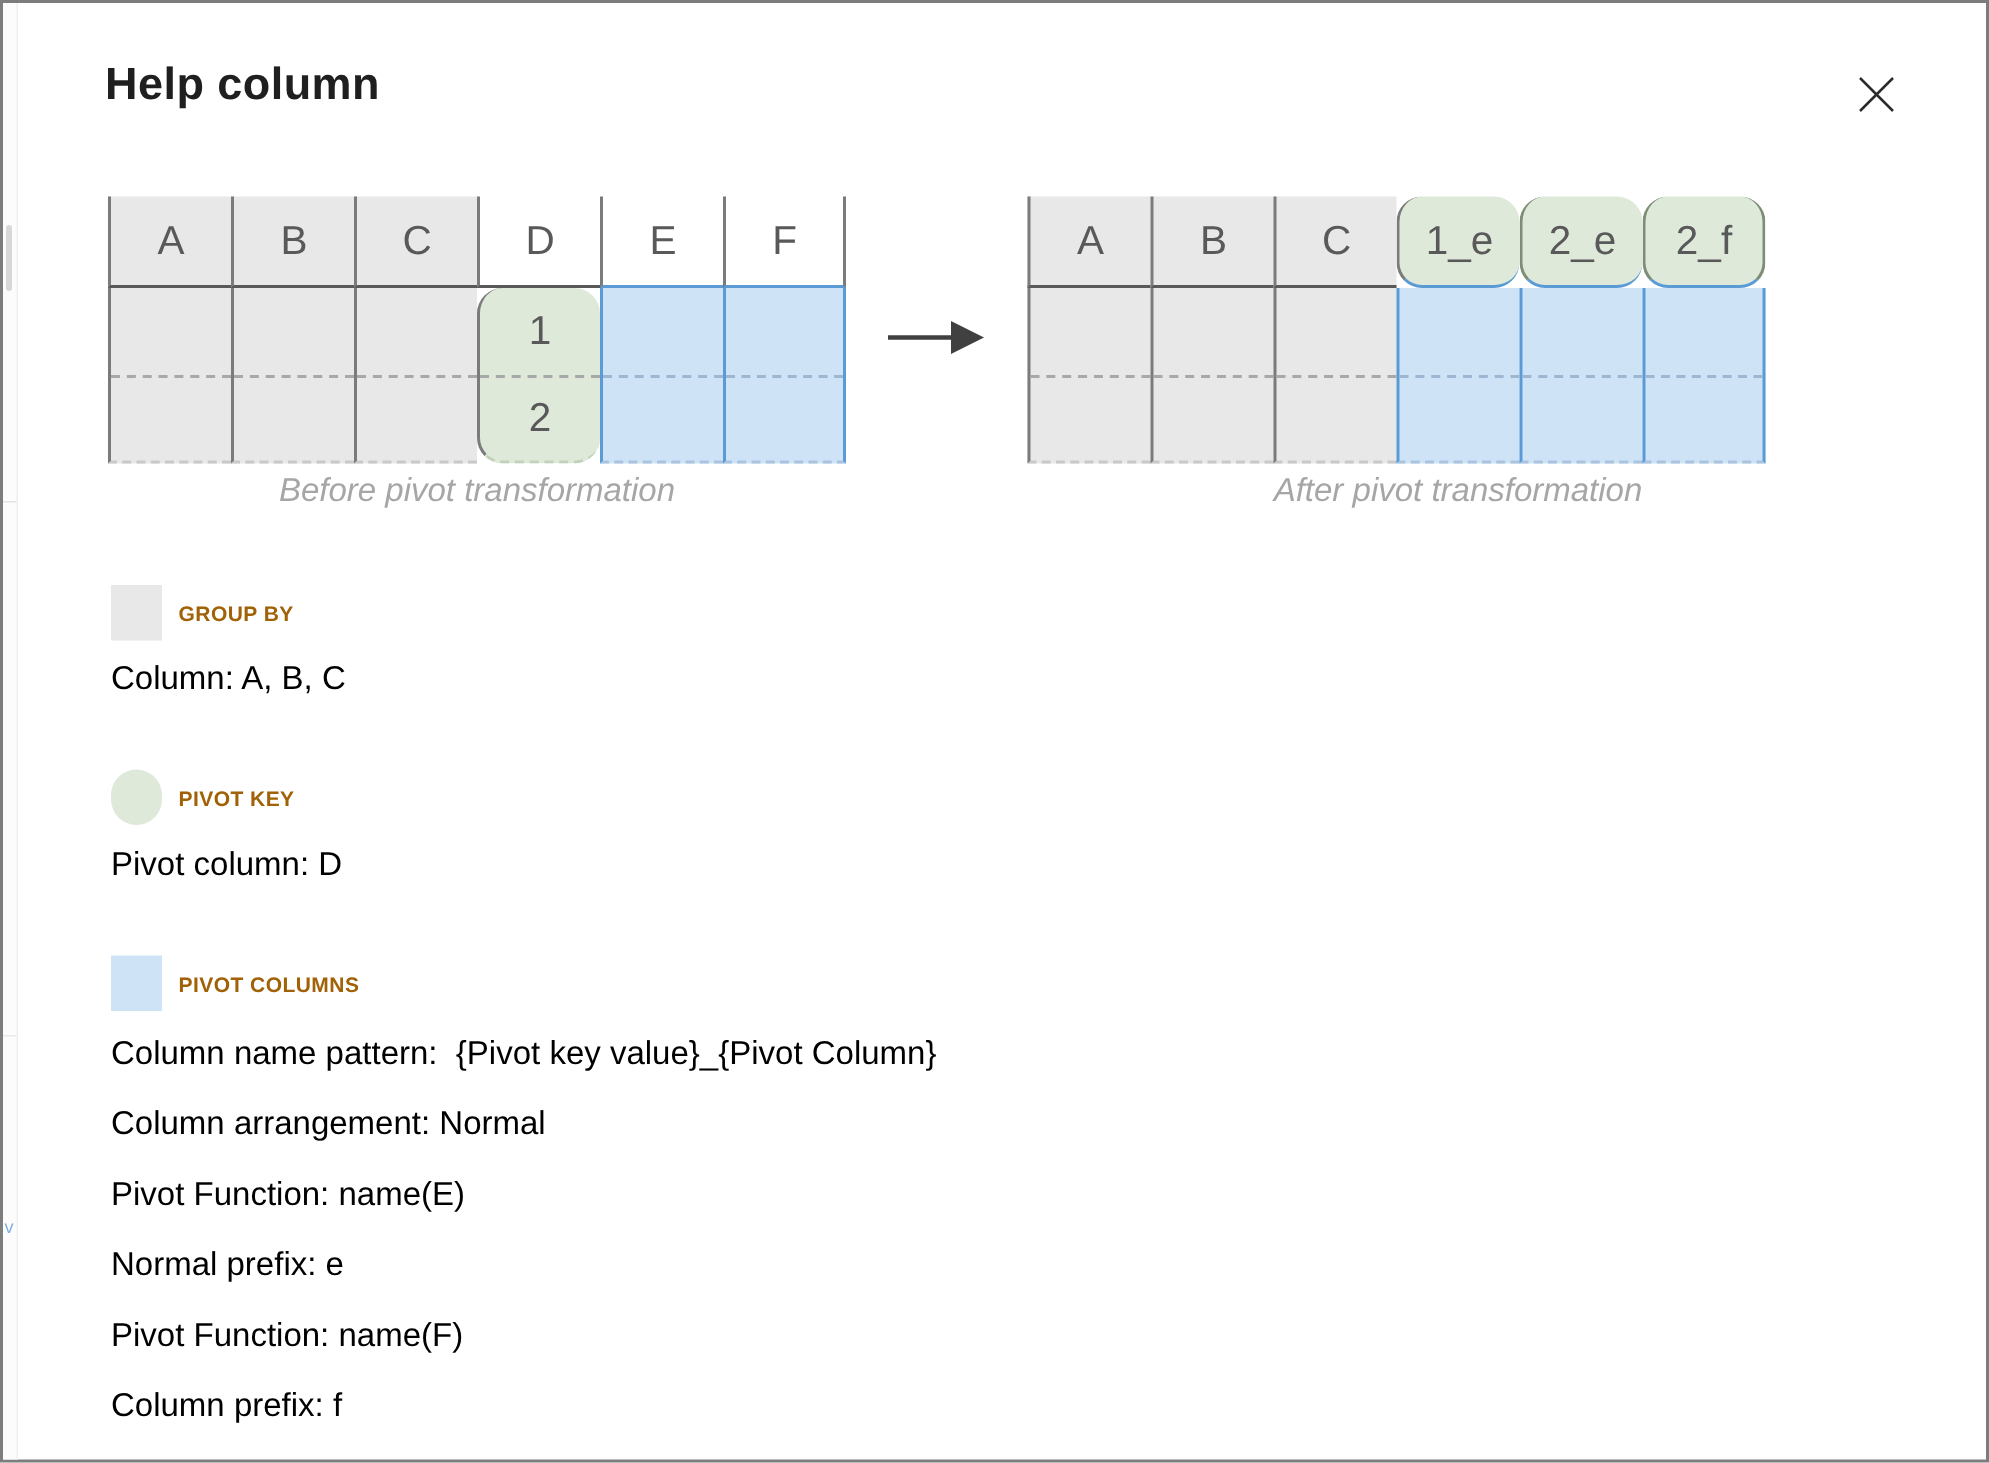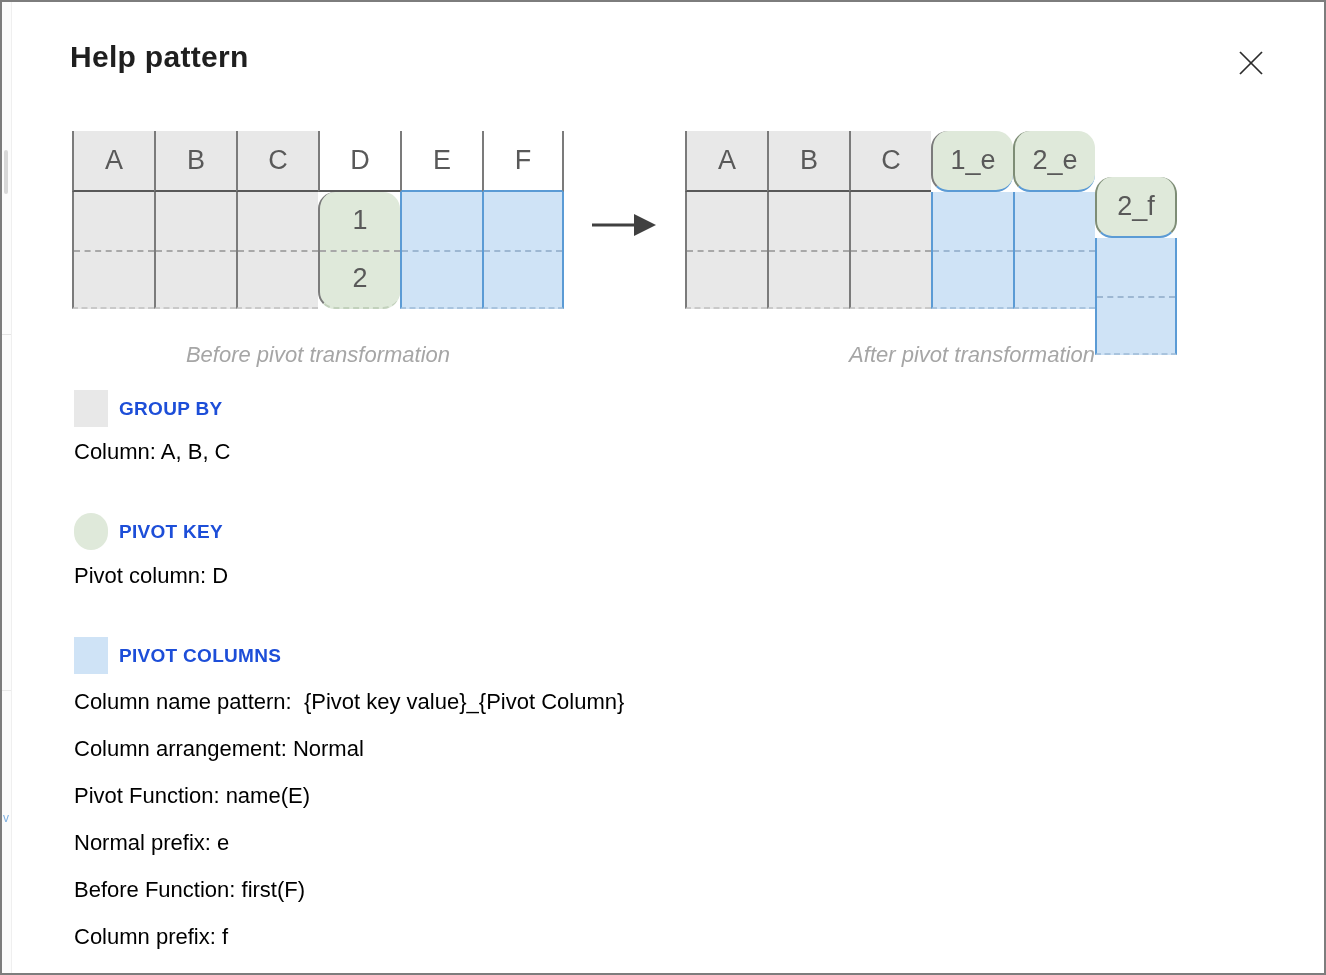--- a/index.html
+++ b/index.html
@@ -30,54 +30,54 @@
     font-size:27px;color:#595959;font-weight:400;}
   .bdy{height:117px;}
   .fill-gray{background:var(--group-fill,#e8e8e8);}
   .fill-green{background:var(--pivot-key-fill,#dfe9da);border-radius:17px;}
   .fill-blue{background:var(--pivot-columns-fill,#cfe3f6);}
   .fill-white{background:#ffffff;}
   .bl-gray{border-left:2px solid var(--grid-border,#7b7b7b);}
   .bl-green{border-left:2px solid #7e8d76;}
   .bl-blue{border-left:2px solid var(--pivot-border,#5b9bd5);}
   .br-gray{border-right:2px solid var(--grid-border,#7b7b7b);}
-  .br-green{border-right:2px solid #7e8d76;margin-top:46px;}
+  .br-green{border-right:2px solid #7e8d76;}
   .br-blue{border-right:2px solid var(--pivot-border,#5b9bd5);}
   .hb-dark{border-bottom:2px solid var(--header-underline,#595959);}
   .hb-blue{border-bottom:2px solid var(--pivot-border,#5b9bd5);}
   
   .bdy::after{content:"";position:absolute;left:0;right:0;top:50%;border-top:2px dashed #a8a8a8;}
   .bdy.fill-blue::after{border-top-color:#9db7d2;}
   .bdy.fill-gray{border-bottom:2px dashed #c9c9c9;}
   .bdy.fill-green{border-bottom:2px dashed #c2d1bc;}
   .bdy.fill-blue{border-bottom:2px dashed #a9c4de;}
   .key-values{position:absolute;inset:0;display:flex;flex-direction:column;}
   .key-values span{flex:1;display:flex;align-items:center;justify-content:center;
     font-size:27px;color:#595959;}
   .table-caption{position:absolute;top:312px;font-style:italic;font-size:22px;
-    color:#a6a6a6;text-align:center;margin-top:28px;}
+    color:#a6a6a6;text-align:center;}
   .arrow{position:absolute;left:588px;top:205px;}
 
   
   .legend-head{position:absolute;left:72px;display:flex;align-items:center;gap:11px;}
   .legend-swatch{width:34px;height:37px;flex:0 0 34px;}
-  .legend-heading{font-size:19px;font-weight:700;color:#1d4ed8;letter-spacing:.3px;}
+  .legend-heading{font-size:14px;font-weight:700;color:#a16207;letter-spacing:.3px;}
   .legend-line{position:absolute;left:72px;font-size:22px;color:#000000;white-space:pre;}
 </style>
 </head>
 <body>
 
 <div class="bg-strip">
   <div class="bg-artifact-scroll"></div>
   <div class="bg-artifact-line1"></div>
   <div class="bg-artifact-line2"></div>
   <div class="bg-artifact-mark">v</div>
 </div>
 
-<div class="dialog-title">Help pattern</div>
+<div class="dialog-title">Help column</div>
 <button class="close-btn" aria-label="Close">
   <svg width="30" height="30" viewBox="0 0 30 30">
     <line x1="4" y1="4" x2="26" y2="26" stroke="#2b2b2b" stroke-width="1.7"></line>
     <line x1="26" y1="4" x2="4" y2="26" stroke="#2b2b2b" stroke-width="1.7"></line>
   </svg>
 </button>
 
 <div class="pivot-table" style="left:70px">
   <div class="pt-col">
     <div class="cell hdr fill-gray bl-gray hb-dark">A</div>
@@ -157,14 +157,14 @@
 <div class="legend-line" style="top:561px">Pivot column: D</div>
 
 <div class="legend-head" style="top:635px">
   <div class="legend-swatch fill-blue"></div>
   <div class="legend-heading">PIVOT COLUMNS</div>
 </div>
 <div class="legend-line" style="top:687px">Column name pattern:  {Pivot key value}_{Pivot Column}</div>
 <div class="legend-line" style="top:734px">Column arrangement: Normal</div>
 <div class="legend-line" style="top:781px">Pivot Function: name(E)</div>
 <div class="legend-line" style="top:828px">Normal prefix: e</div>
-<div class="legend-line" style="top:875px">Before Function: first(F)</div>
+<div class="legend-line" style="top:875px">Pivot Function: name(F)</div>
 <div class="legend-line" style="top:922px">Column prefix: f</div>
 
 </body></html>

